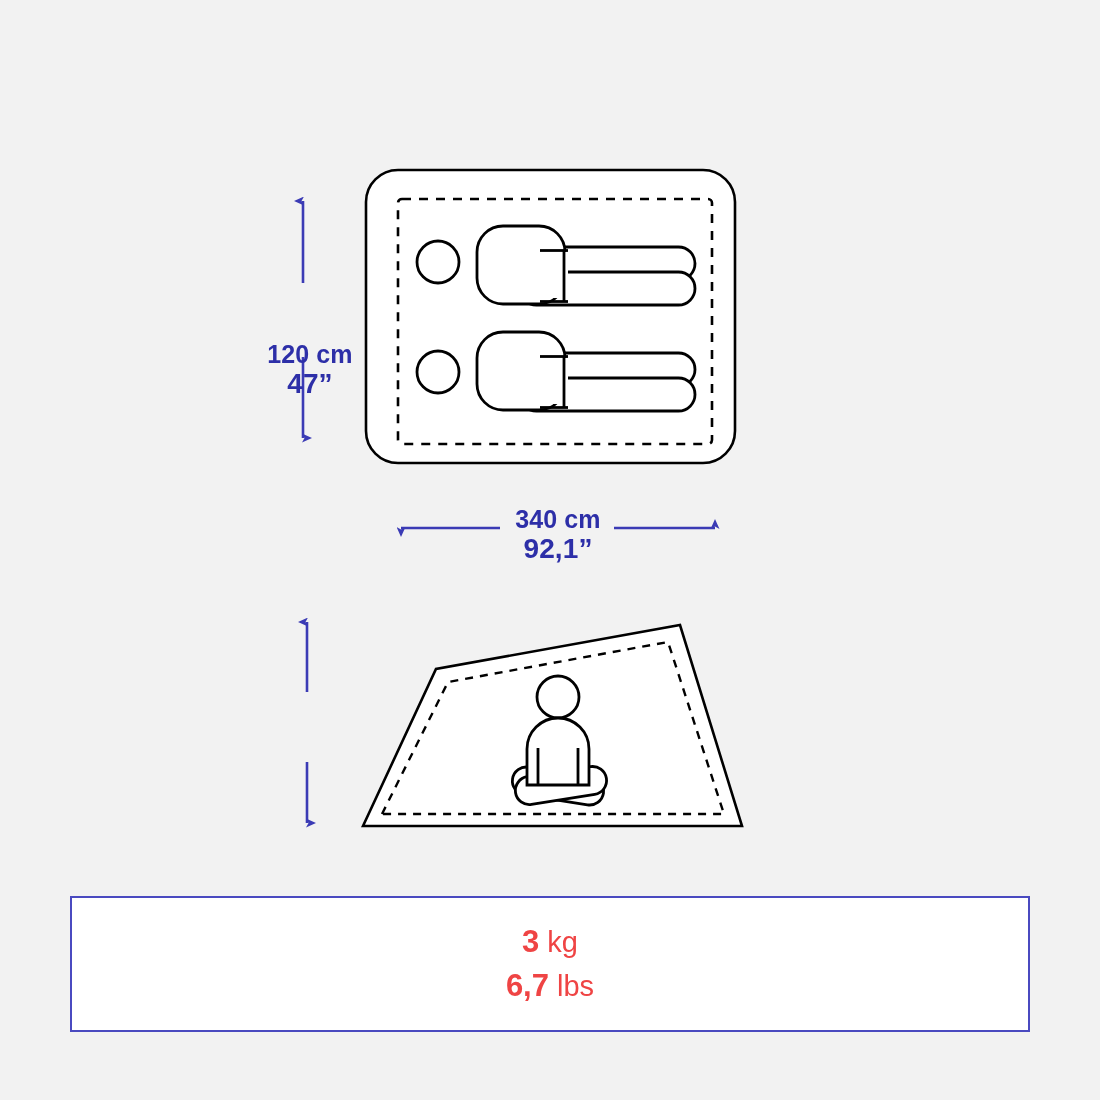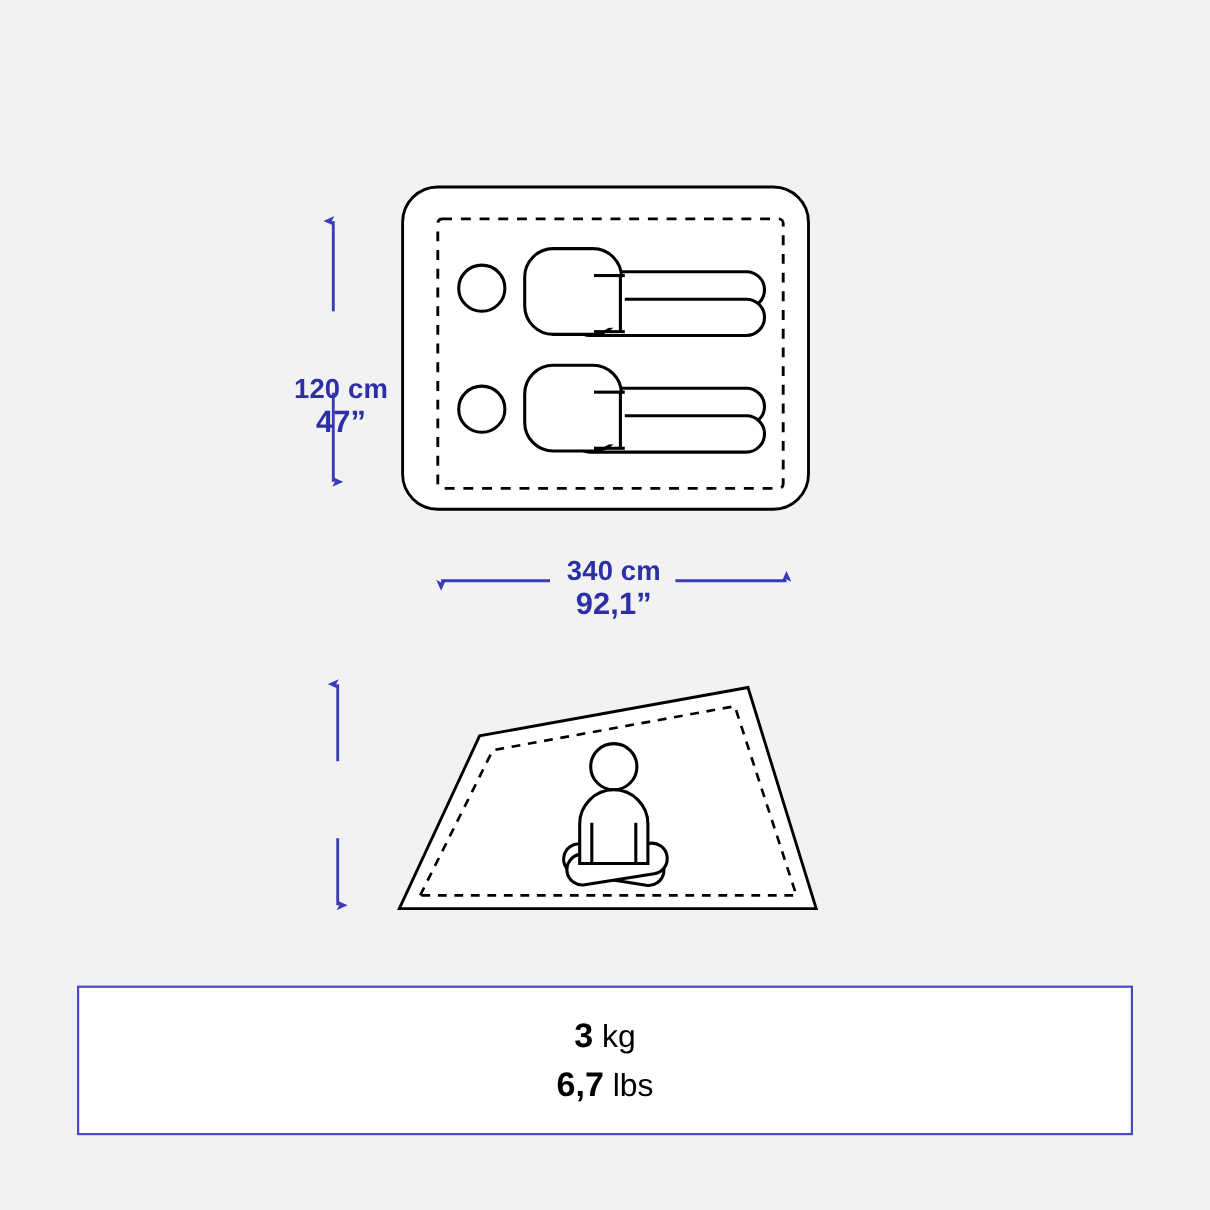--- a/index.html
+++ b/index.html
@@ -82,21 +82,21 @@
     flex-direction: column;
     align-items: center;
     justify-content: center;
     box-sizing: border-box;
   }
   .spec-cell + .spec-cell {
     border-left: 2px solid #4a4ac0;
   }
   .spec-line {
     font-size: 29px;
-    color: #000000;
+    color: #ef4444;
     line-height: 1.42;
     white-space: pre;
   }
   .spec-line .val {
     font-weight: bold;
     font-size: 31px;
   }
   .spec-line .unit {
     font-weight: normal;
   }

